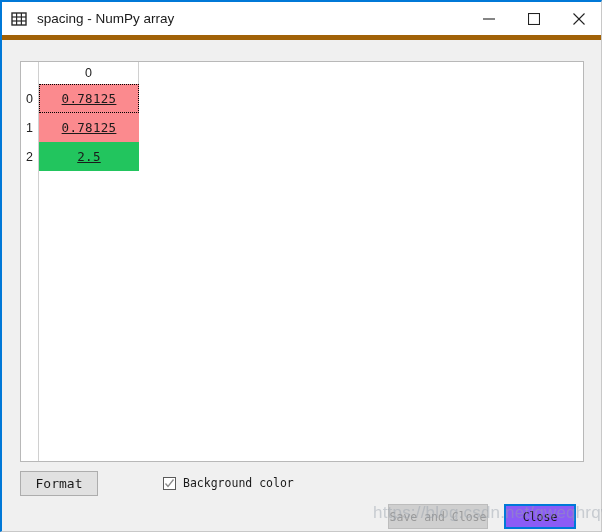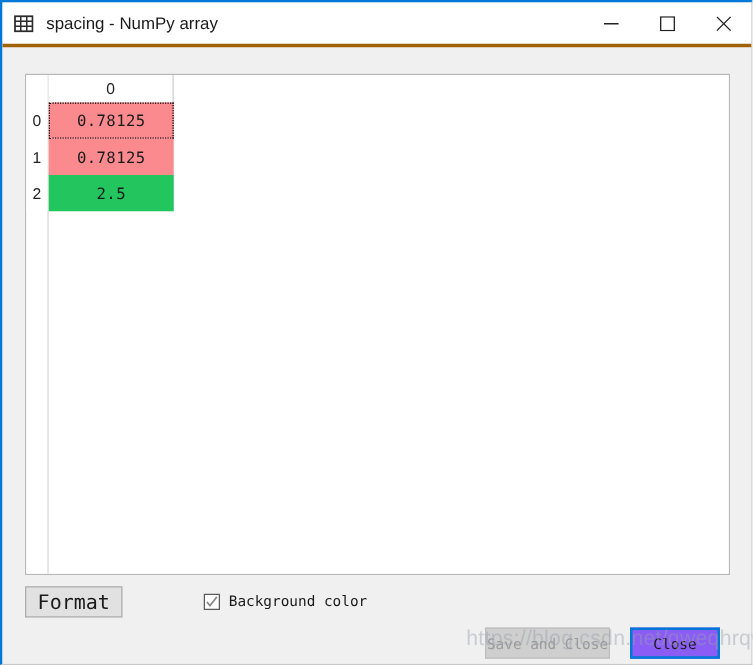--- a/index.html
+++ b/index.html
@@ -31,21 +31,21 @@
     flex-direction: column;
   }
 
   
   #titlebar {
     height: 33px;
     flex: 0 0 33px;
     background: #ffffff;
     display: flex;
     align-items: center;
-    border-bottom: 3px solid #a16207;
+    border-bottom: 5px solid #a16207;
   }
   #title-icon {
     width: 16px;
     height: 16px;
     margin-left: 9px;
     margin-right: 10px;
     flex: 0 0 16px;
     display: block;
   }
   #title-text {
@@ -143,20 +143,21 @@
     width: 100px;
     height: 29px;
     box-sizing: border-box;
     display: flex;
     align-items: center;
     justify-content: center;
     font-family: "DejaVu Sans Mono", monospace;
     font-size: 12.5px;
     color: #1a1a1a;
     letter-spacing: 0.3px;
+    text-decoration: underline;
   }
   .data-cell.selected {
     outline: 1px dotted #000000;
     outline-offset: -1px;
   }
 
   
   #toolbar {
     position: absolute;
     left: 18px;
@@ -169,21 +170,21 @@
   .tb-button {
     width: 78px;
     height: 25px;
     box-sizing: border-box;
     background: #e1e1e1;
     border: 1px solid #adadad;
     display: flex;
     align-items: center;
     justify-content: center;
     font-family: "DejaVu Sans Mono", monospace;
-    font-size: 16px;
+    font-size: 13px;
     color: #1a1a1a;
     margin-right: 10px;
   }
   #checkbox-group {
     display: flex;
     align-items: center;
     margin-left: 7px;
     padding-left: 48px;
   }
   #checkbox-box {

